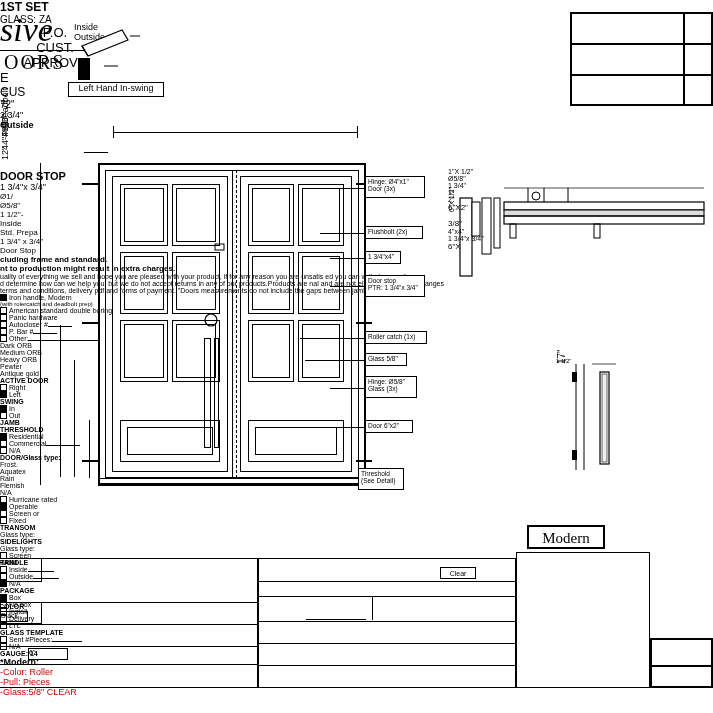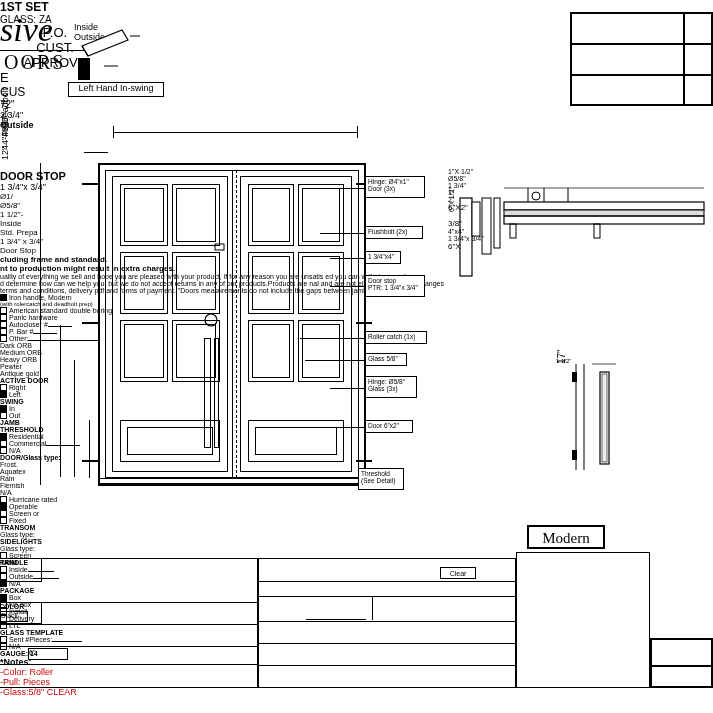--- a/index.html
+++ b/index.html
@@ -394,16 +394,16 @@
 
 <div class="t7 bold" style="left:262px;top:672px;">GLASS TEMPLATE</div>
 <div class="t7" style="left:334px;top:672px;">
   <span class="chk"></span><span>Sent #Pieces:</span><span class="ul" style="width:30px;"></span>
 </div>
 <div class="t7" style="left:434px;top:672px;">
   <span class="chk"></span><span>N/A</span>
 </div>
 <div class="t7 bold" style="left:474px;top:672px;">GAUGE: 14</div>
 
-<div class="t9 bold" style="left:524px;top:560px;">*Notes:</div>
+<div class="t9 bold" style="left:524px;top:560px;">*Modern:</div>
 <div class="t9 red" style="left:524px;top:588px;">-Color: Roller</div>
 <div class="t9 red" style="left:524px;top:604px;">-Pull: Pieces</div>
 <div class="t9 red" style="left:524px;top:620px;">-Glass:5/8" CLEAR</div>
 
 </body></html>

